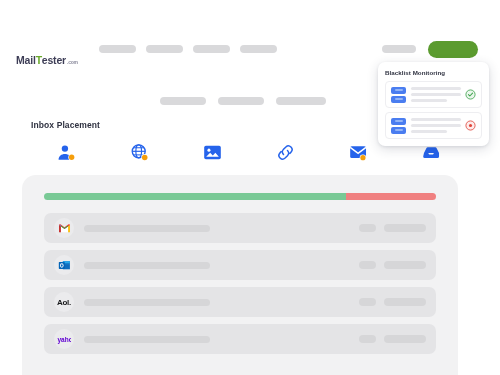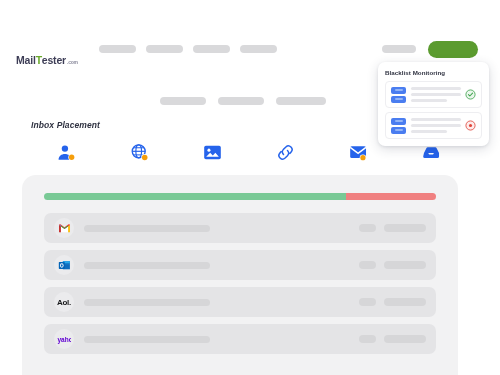--- a/index.html
+++ b/index.html
@@ -50,21 +50,20 @@
     display: flex; gap: 12px;
   }
   .subnav .pill { width: 46px; height: 8px; }
   .subnav .pill.wide { width: 50px; }
 
   
   .section-title {
     position: absolute; left: 31px; top: 120px;
     font-size: 8.5px; font-weight: 700; color: #2f3241;
     letter-spacing: 0.1px;
-    font-style: italic;
   }
 
   
   .icon-strip {
     position: absolute; left: 30px; top: 138px; width: 440px; height: 28px;
     display: flex; align-items: center;
   }
   .icon-slot {
     width: 73px; display: flex; align-items: center; justify-content: center;
   }

